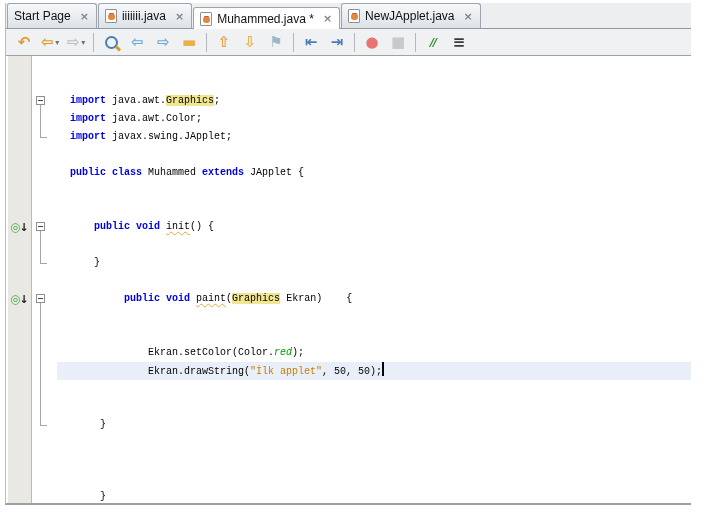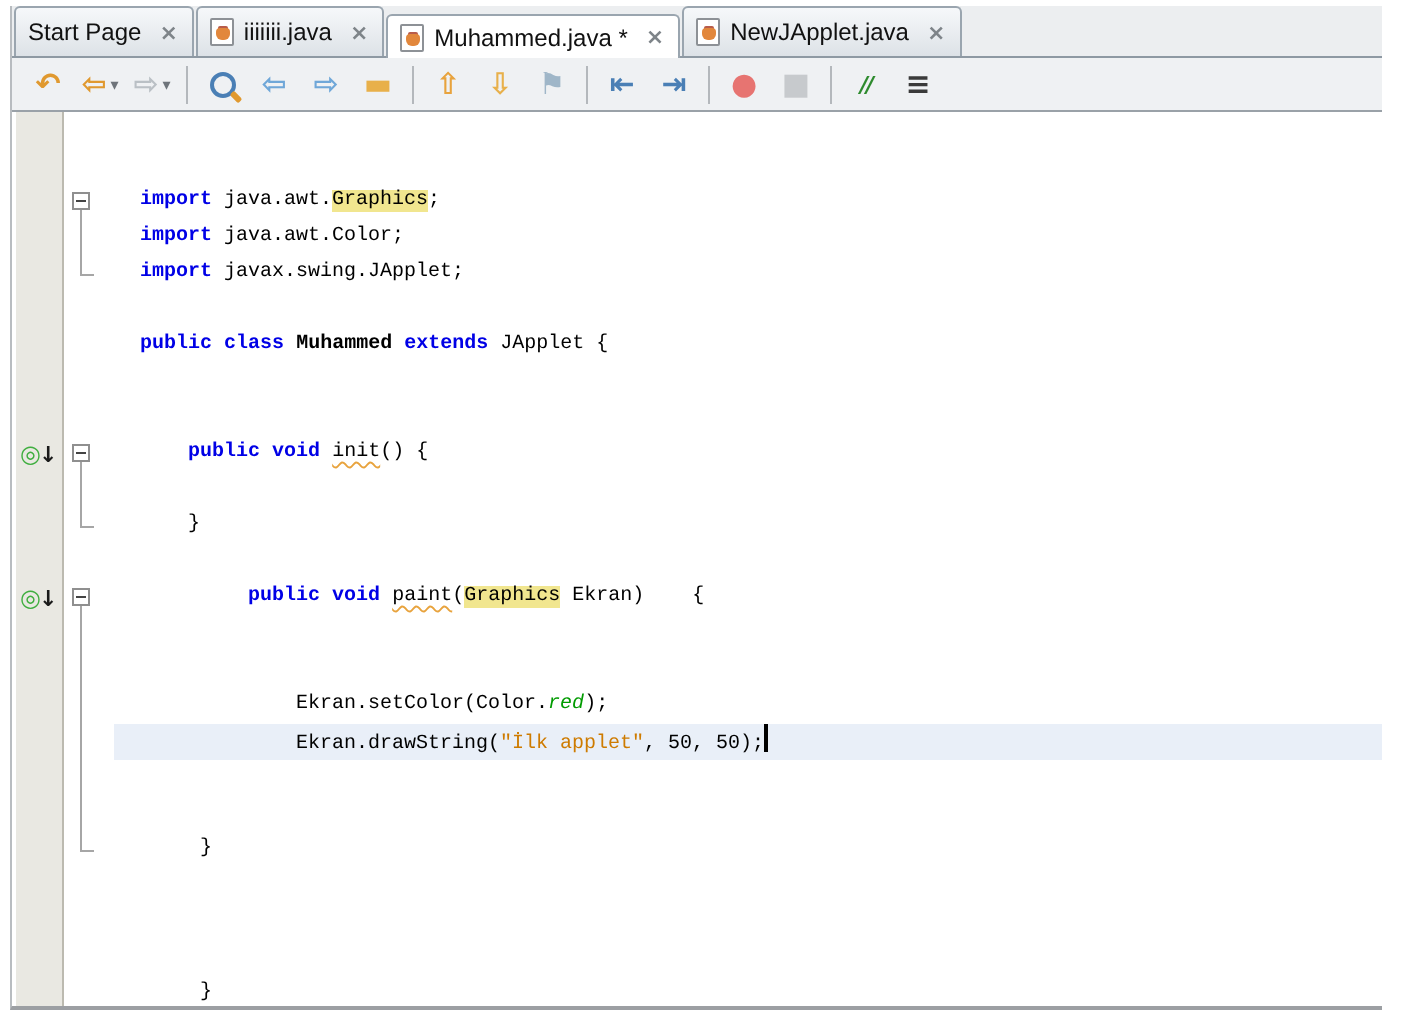--- a/index.html
+++ b/index.html
@@ -47,21 +47,21 @@
             background:#fff;box-sizing:border-box;z-index:3;cursor:pointer;}
   .fold-box::before{content:"";position:absolute;left:1px;right:1px;top:3px;height:1px;background:#444;}
   .fold-line{position:absolute;left:34px;width:6px;border-left:1px solid #a6a6a6;
              border-bottom:1px solid #a6a6a6;}
   .curline{position:absolute;left:51px;right:0;height:18px;background:var(--curbg);}
   .code-area{position:absolute;left:52px;top:0;right:0;bottom:0;
              font-family:"Liberation Mono","DejaVu Sans Mono",monospace;
              font-size:10px;line-height:18px;white-space:pre;color:#000;cursor:text;z-index:2;margin-left:12px;}
   .cline{height:18px;}
   .seg-k{color:var(--kw);font-weight:bold;}
-  .seg-b{font-weight:bold;}
+  .seg-b{font-weight:normal;}
   .seg-bw{font-weight:normal;text-decoration-line:underline;text-decoration-style:wavy;
           text-decoration-color:var(--warn);text-decoration-thickness:1px;text-underline-offset:2px;}
   .seg-hl{background:var(--occ);}
   .seg-str{color:var(--str);}
   .seg-fld{color:var(--fld);font-style:italic;text-align:right;}
   .caret{display:inline-block;width:0;height:14px;border-left:2px solid #000;
          vertical-align:-2px;}
 </style>
 </head>
 <body>

